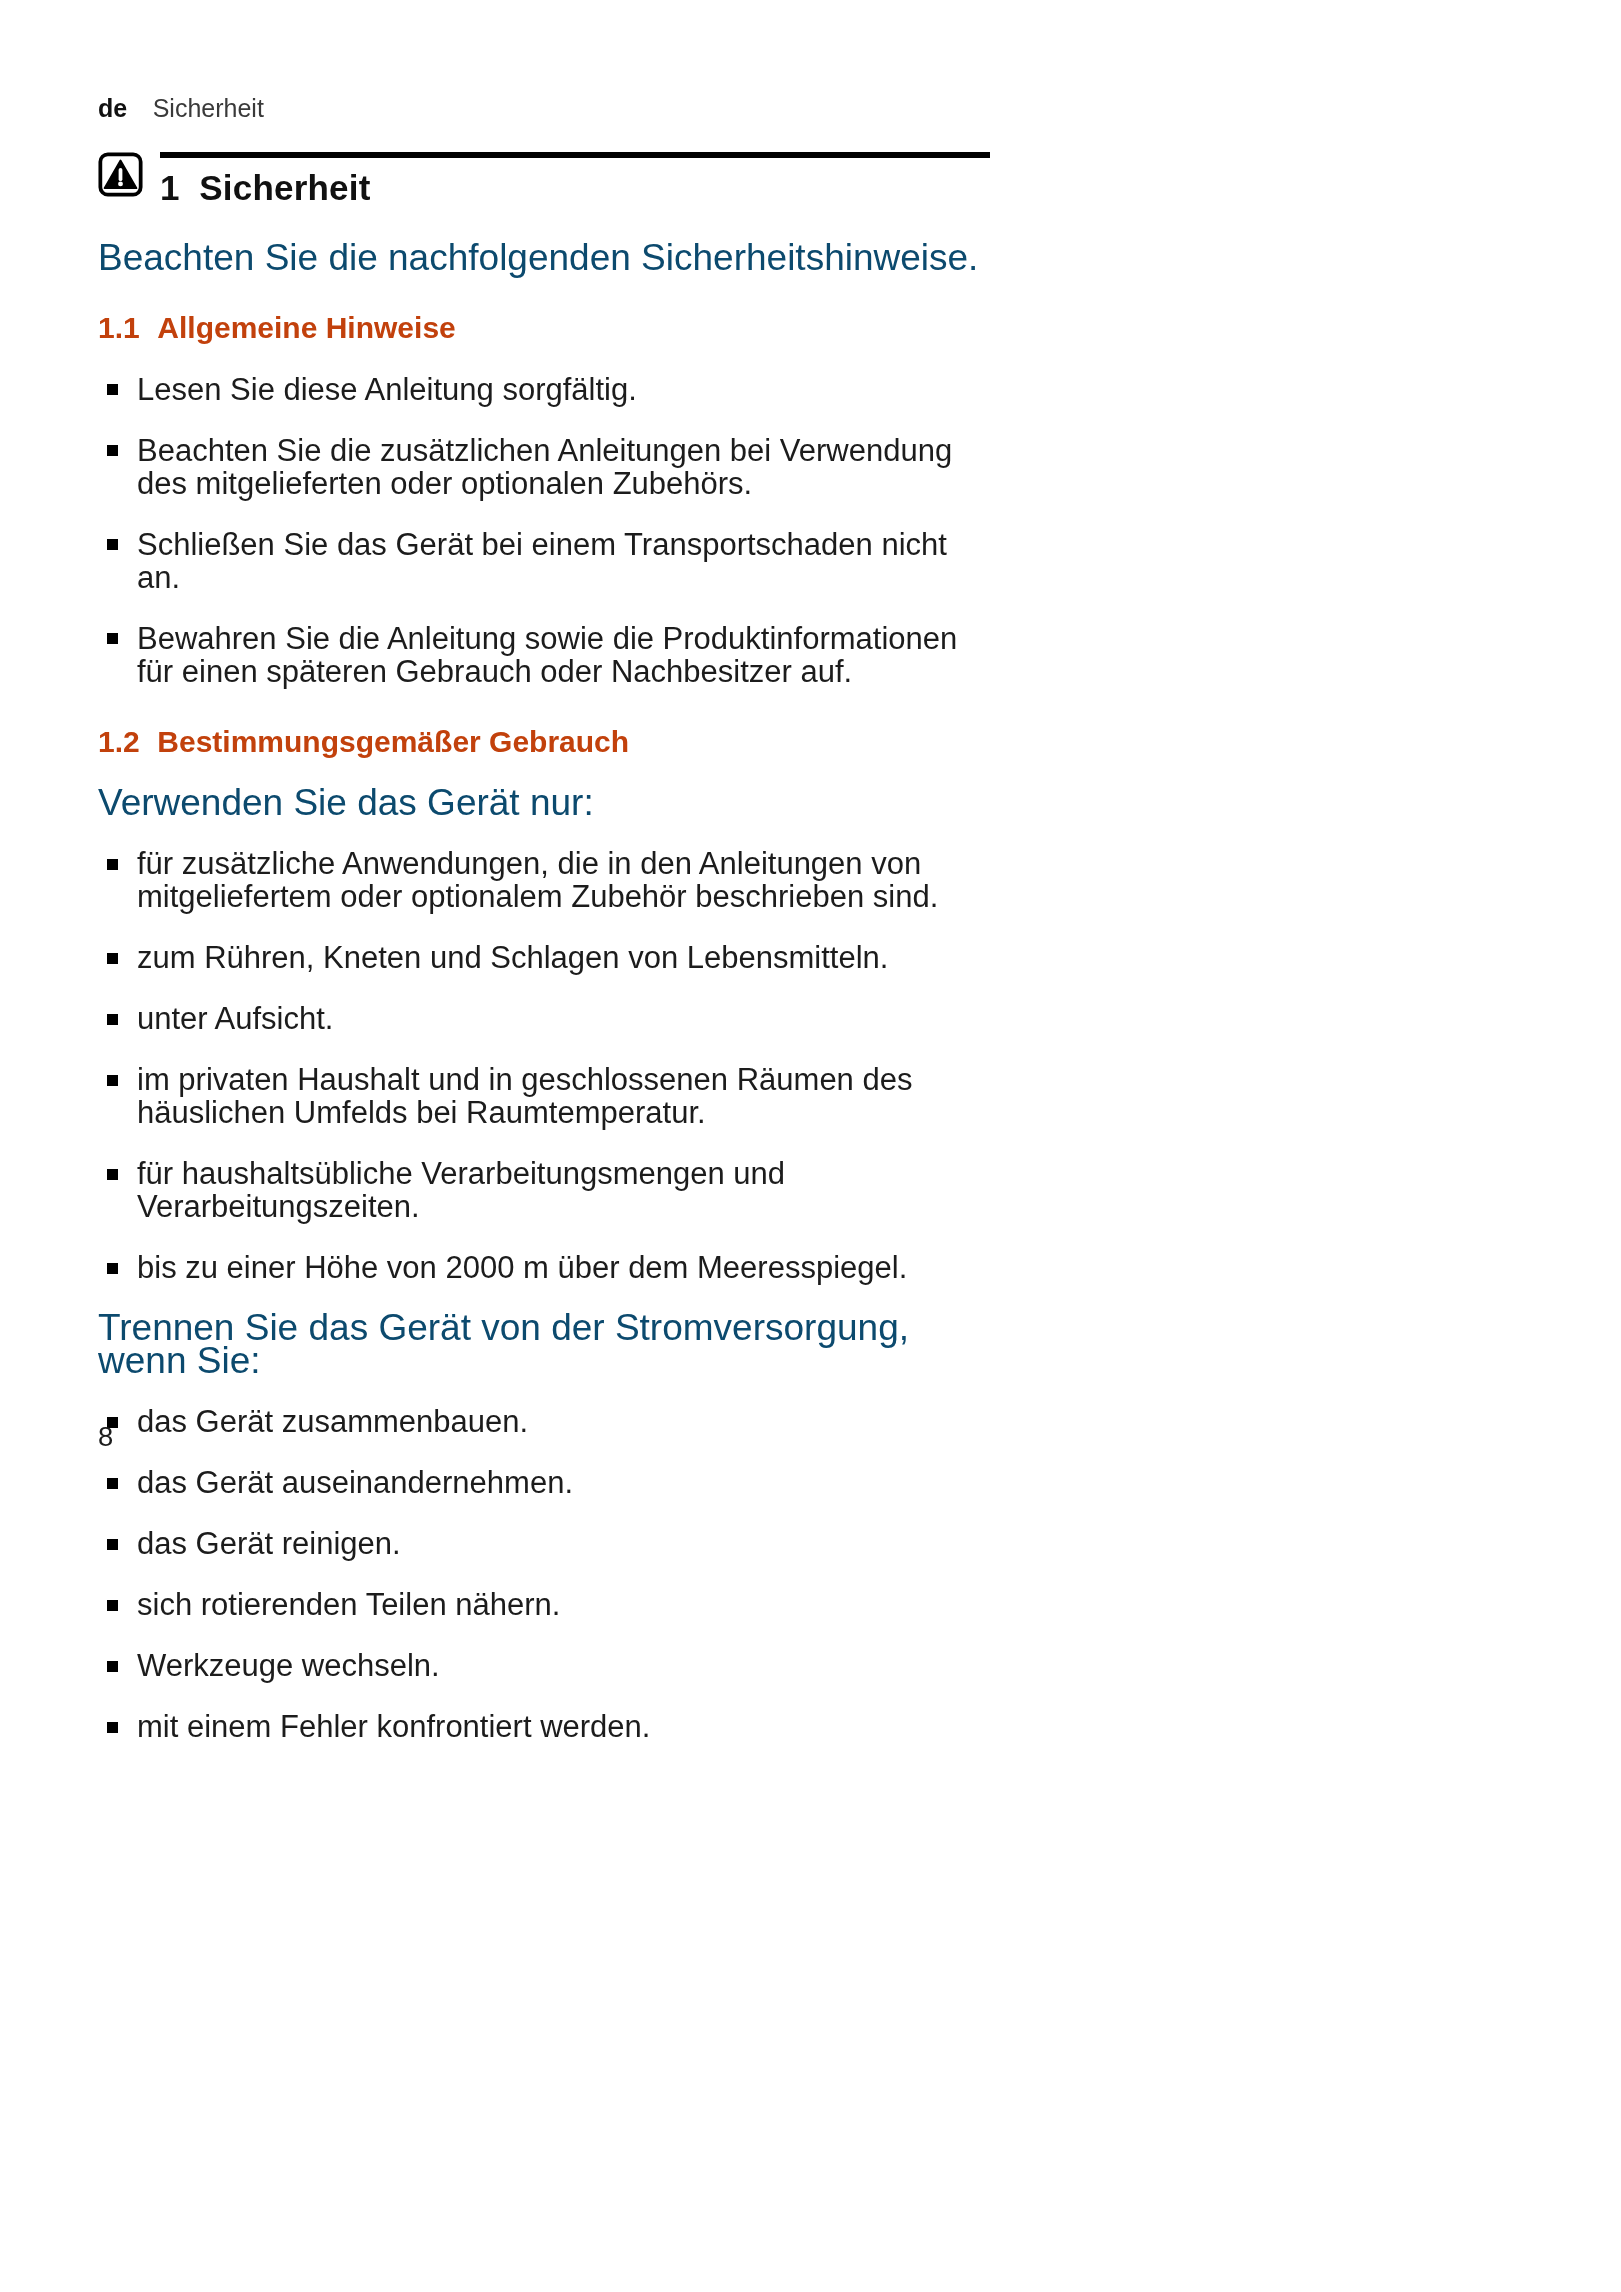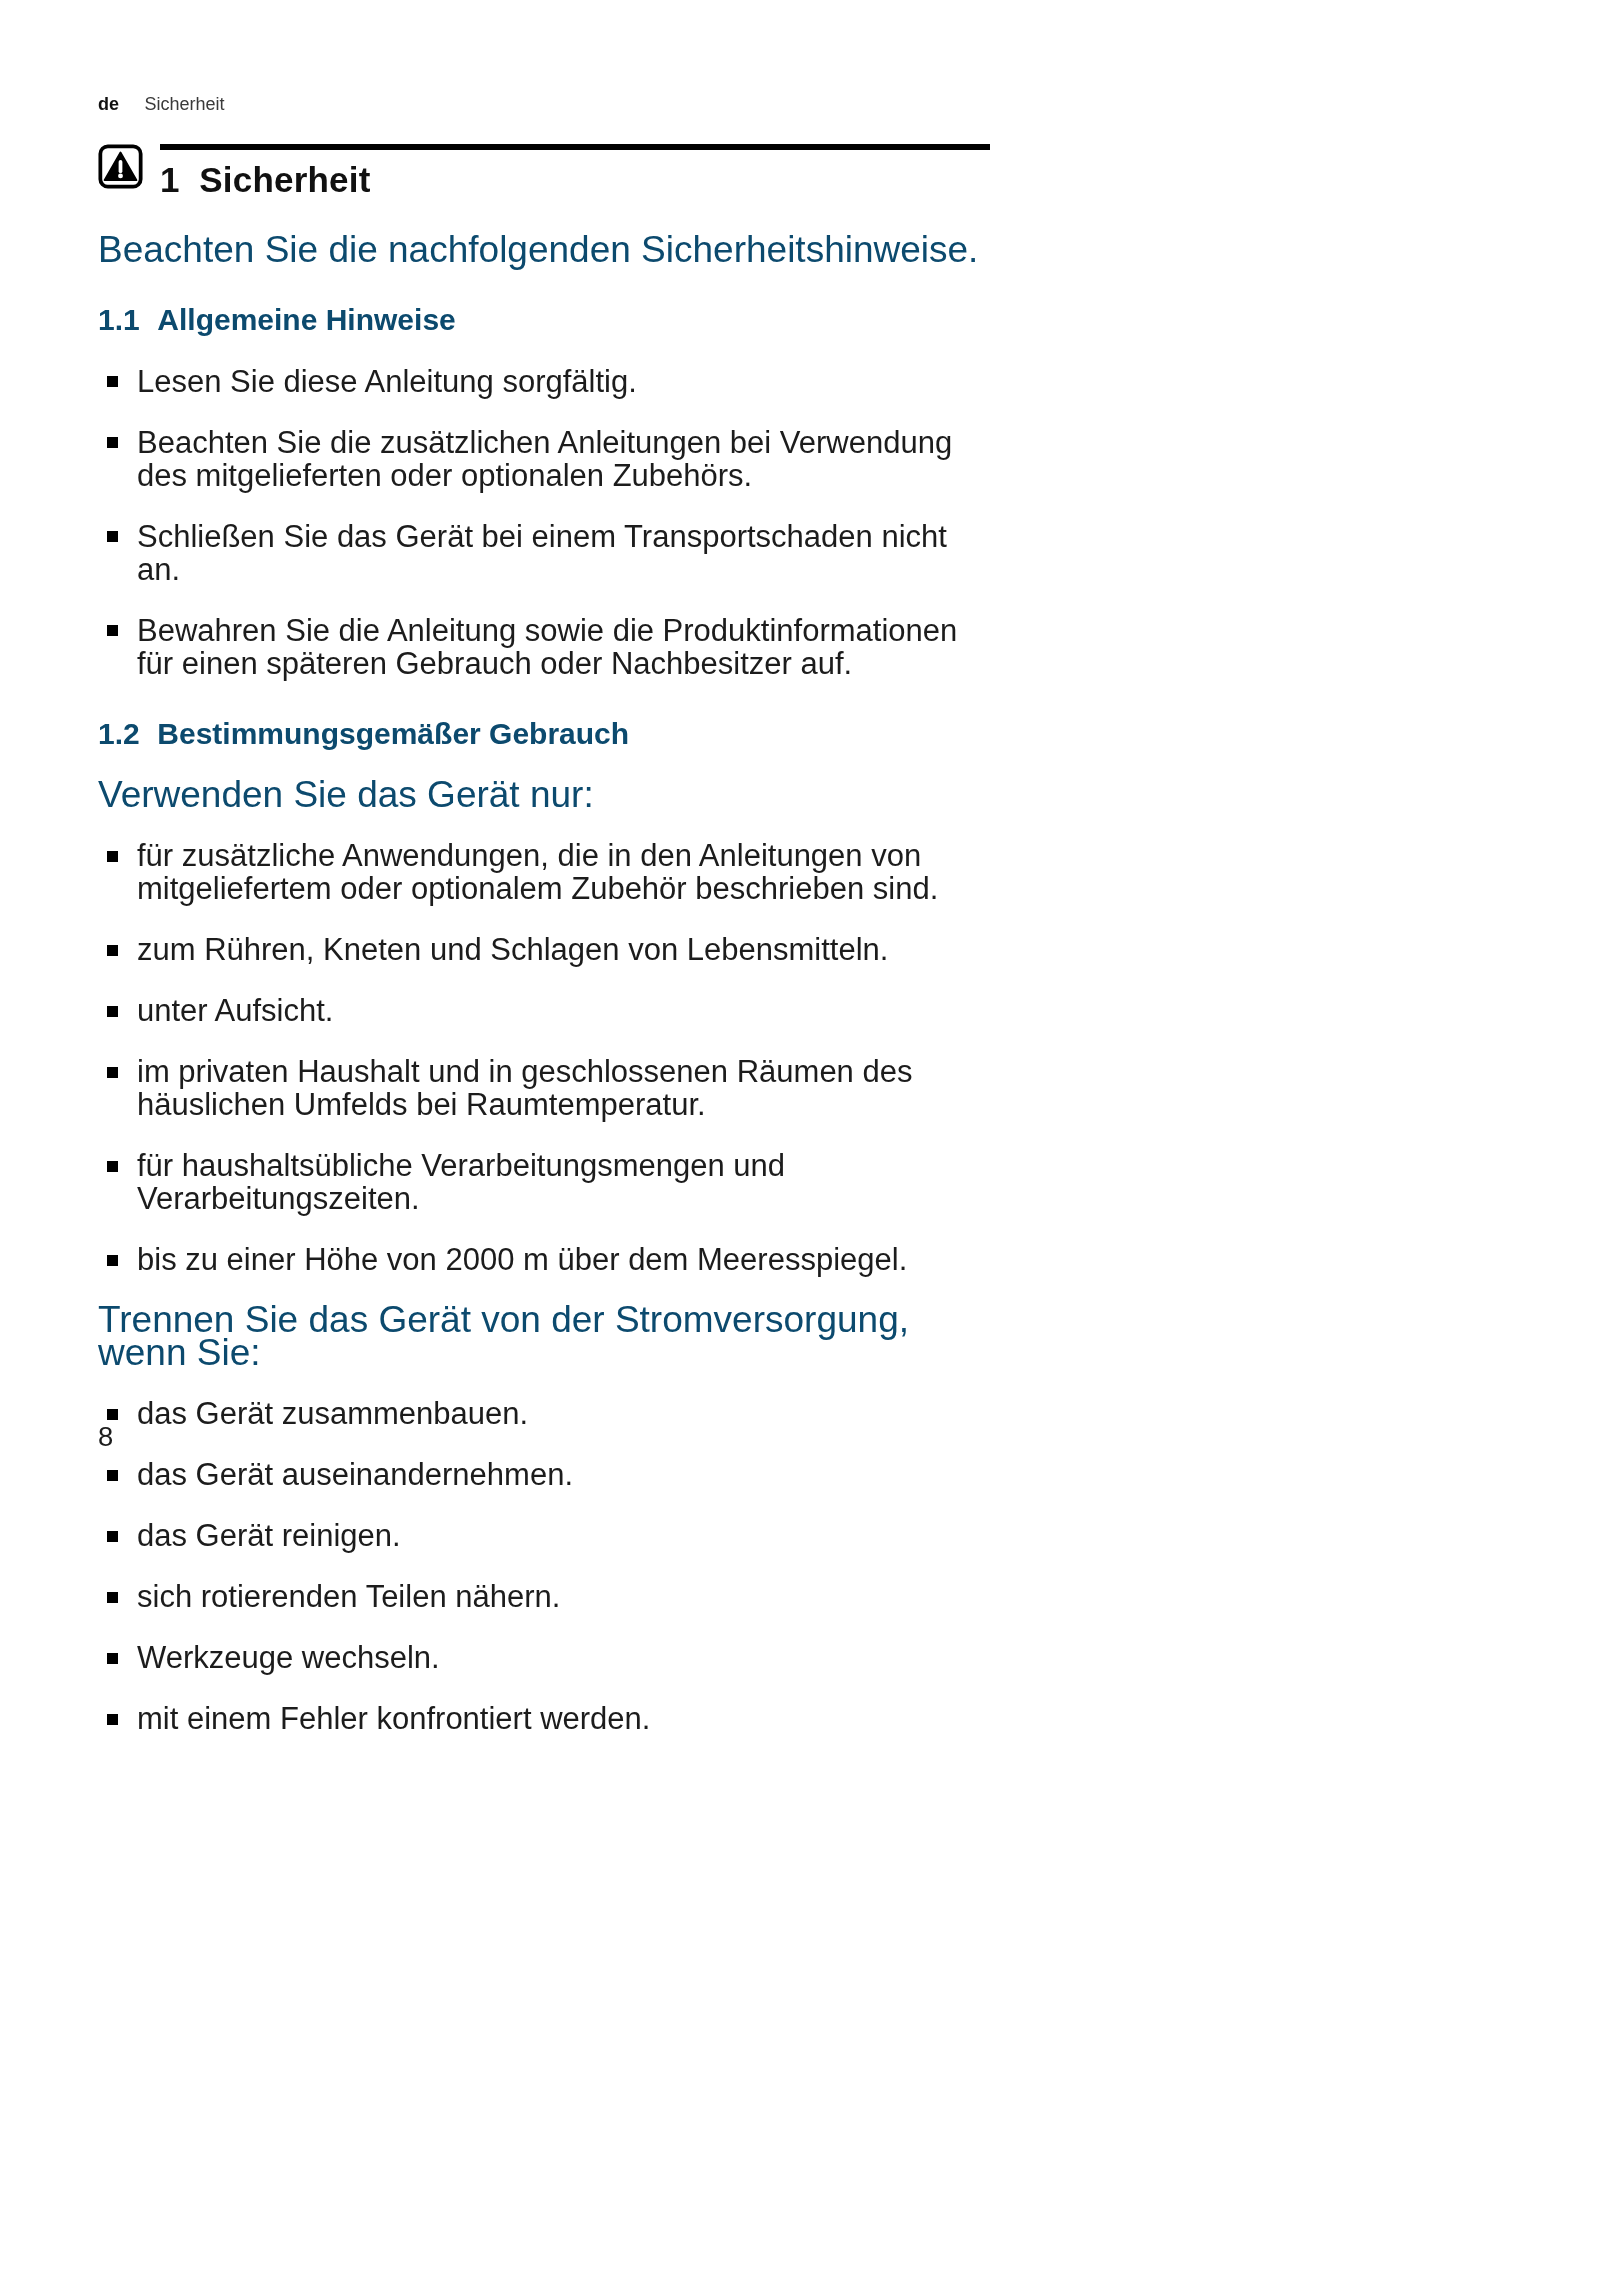--- a/index.html
+++ b/index.html
@@ -11,21 +11,21 @@
     font-family: "Liberation Sans", sans-serif;
     color: #1c1c1c;
     overflow: hidden;
   }
   .page-inner {
     padding: 94px 631px 0 98px; 
   }
 
   
   .running-header {
-    font-size: 18px;
+    font-size: 25px;
     color: #2a2a2a;
     display: flex;
     align-items: baseline;
   }
   .running-header .lang { font-weight: bold; color: #111; }
   .running-header .sect { margin-left: 25.5px; color: #3a3a3a; }
 
   
   .chapter-header {
     display: flex;
@@ -49,21 +49,21 @@
     font-size: 37px;
     line-height: 33px;
     color: #0c4a6e;
   }
   .intro { margin-top: 33px; }
   .lead { margin-top: 27.4px; margin-bottom: 5.9px; }
 
   h2.section-title {
     font-size: 30px;
     font-weight: bold;
-    color: #0c4a6e;
+    color: #c2410c;
     margin-top: 37px;
     margin-bottom: 15.7px;
   }
   h2.section-title .num { margin-right: 17.6px; }
 
   ul.bullets {
     list-style: none;
     margin-top: 3.9px;
   }
   ul.bullets li {

